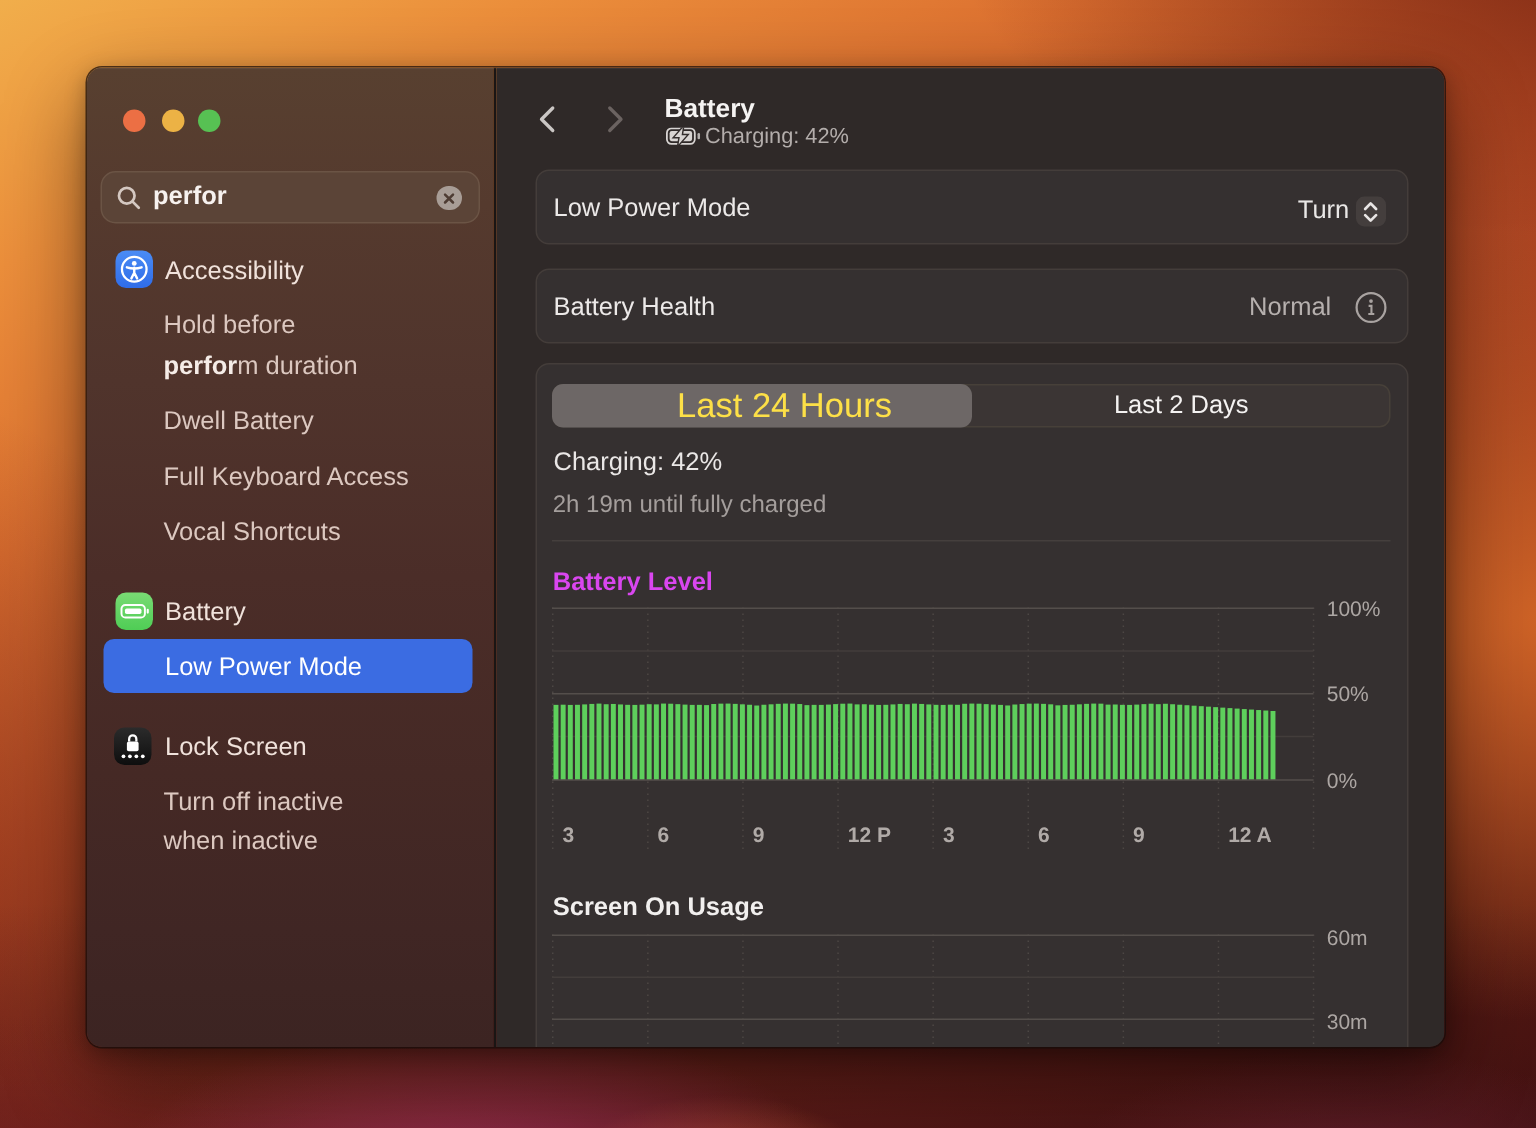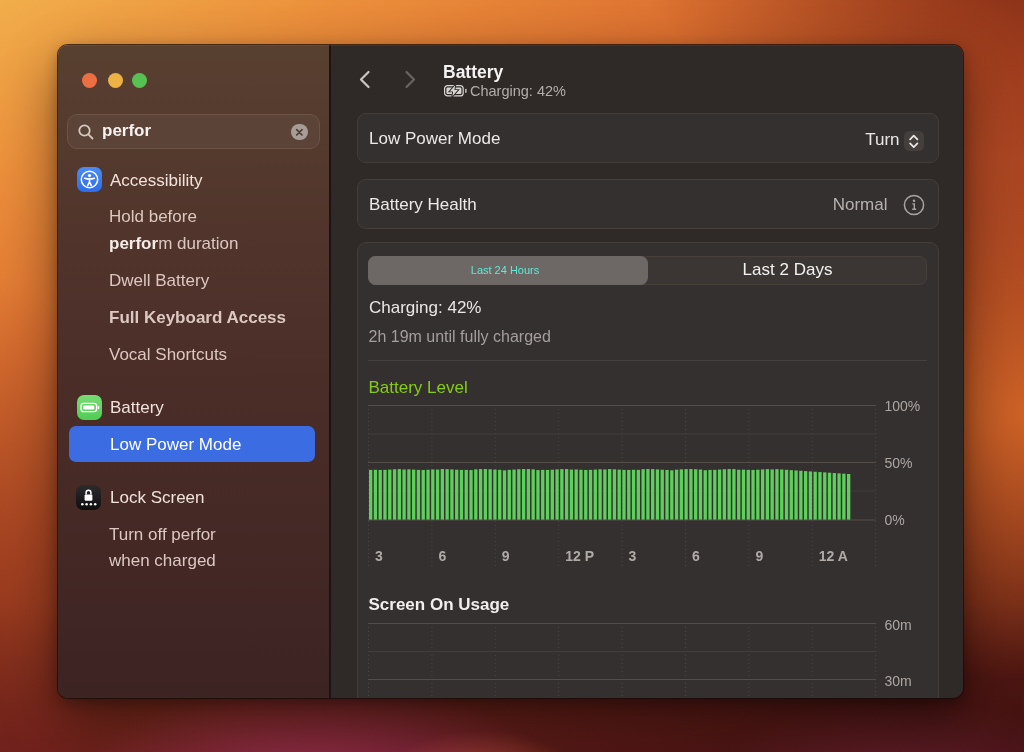--- a/index.html
+++ b/index.html
@@ -49,21 +49,21 @@
     <circle cx="12.5" cy="12.5" r="8.2" fill="none" stroke="#fff" stroke-width="1.5"></circle>
     <circle cx="12.5" cy="8.6" r="1.6" fill="#fff"></circle>
     <path d="M7.6 11.2 Q12.5 12.8 17.4 11.2" fill="none" stroke="#fff" stroke-width="1.6" stroke-linecap="round"></path>
     <path d="M12.5 11.5 L12.5 14.8 M12.5 14.8 L10.6 18.6 M12.5 14.8 L14.4 18.6" fill="none" stroke="#fff" stroke-width="1.6" stroke-linecap="round"></path>
   </svg>
   <div class="t" style="left:52px;top:126.5px;color:#f0e2db;">Accessibility</div>
 
   <div class="t" style="left:51px;top:163px;color:#dcc8c0;">Hold before</div>
   <div class="t" style="left:51px;top:190px;color:#dcc8c0;"><b style="color:#f5ece7">perfor</b>m duration</div>
   <div class="t" style="left:51px;top:227px;color:#dcc8c0;">Dwell Battery</div>
-  <div class="t" style="left:51px;top:264px;color:#dcc8c0;font-weight:bold;">Full Keyboard Access</div>
+  <div class="t" style="left:51px;top:264px;color:#dcc8c0;">Full Keyboard Access</div>
   <div class="t" style="left:51px;top:301px;color:#dcc8c0;">Vocal Shortcuts</div>
 
   <div class="abs" style="left:18.5px;top:349.5px;width:25px;height:25px;border-radius:7px;background:linear-gradient(180deg,#79db74,#4fcd55);"></div>
   <svg class="abs" style="left:18.5px;top:349.5px" width="25" height="25" viewBox="0 0 25 25">
     <rect x="4" y="8.3" width="15.6" height="8.4" rx="2.6" fill="none" stroke="#fff" stroke-width="1.3"></rect>
     <rect x="6.3" y="10.6" width="11" height="3.8" rx="1.2" fill="#fff"></rect>
     <rect x="20.8" y="10.9" width="1.4" height="3.2" rx="0.7" fill="#fff"></rect>
   </svg>
   <div class="t" style="left:52px;top:354px;color:#f0e2db;">Battery</div>
 
@@ -74,22 +74,22 @@
   <svg class="abs" style="left:18px;top:439.5px" width="25" height="25" viewBox="0 0 25 25">
     <rect x="8.6" y="9.4" width="7.8" height="6.4" rx="1.2" fill="#fff"></rect>
     <path d="M10.1 9.4 V7.6 a2.4 2.4 0 0 1 4.8 0 V9.4" fill="none" stroke="#fff" stroke-width="1.5"></path>
     <circle cx="6.3" cy="19.2" r="1.25" fill="#fff"></circle>
           <circle cx="10.6" cy="19.2" r="1.25" fill="#fff"></circle>
     <circle cx="14.9" cy="19.2" r="1.25" fill="#fff"></circle>
           <circle cx="19.2" cy="19.2" r="1.25" fill="#fff"></circle>
   </svg>
   <div class="t" style="left:52px;top:444px;color:#f0e2db;">Lock Screen</div>
 
-  <div class="t" style="left:51px;top:480.5px;color:#dcc8c0;">Turn off perfor</div>
-  <div class="t" style="left:51px;top:506.5px;color:#dcc8c0;">when charged</div>
+  <div class="t" style="left:51px;top:480.5px;color:#dcc8c0;">Turn off inactive</div>
+  <div class="t" style="left:51px;top:506.5px;color:#dcc8c0;">when inactive</div>
  </div>
 
  <div class="divider"></div>
  <div class="abs" style="left:0;top:0;width:905px;height:1px;background:rgba(255,255,255,.055);z-index:9;"></div>
 
  <div class="panel">
   <svg class="abs" style="left:27px;top:25px" width="13" height="19">
           <path d="M10.5 2 L3 9.5 L10.5 17" fill="none" stroke="#cac6c4" stroke-width="2.2" stroke-linecap="round" stroke-linejoin="round"></path>
         </svg>
   <svg class="abs" style="left:73px;top:25px" width="13" height="19">
@@ -119,27 +119,27 @@
   <div class="t" style="right:75.5px;top:151px;color:#b6b0ae;text-align:center;">Normal</div>
   <svg class="abs" style="left:571.5px;top:148.5px" width="22" height="22" viewBox="0 0 22 22">
     <circle cx="11" cy="11" r="9.6" fill="none" stroke="#a9a3a1" stroke-width="1.5"></circle>
     <circle cx="11" cy="6.7" r="1.25" fill="#a9a3a1"></circle>
     <path d="M9.4 9.9 H11.3 V15.3 M9.2 15.3 H13.2" fill="none" stroke="#a9a3a1" stroke-width="1.4"></path>
   </svg>
 
   <div class="card" style="top:197px;height:478px;"></div>
   <div class="abs" style="left:37px;top:210.5px;width:559px;height:29px;border-radius:7.5px;background:#3b3534;border:1px solid #474039;"></div>
   <div class="abs" style="left:37px;top:210.5px;width:280px;height:29px;border-radius:7.5px;background:#6d6766;"></div>
-  <div class="t" style="left:174px;top:215.5px;font-size:11px;color:#5eead4;transform:translateX(-50%);">Last 24 Hours</div>
+  <div class="t" style="left:192px;top:215.5px;font-size:23px;color:#fde047;transform:translateX(-50%);">Last 24 Hours</div>
   <div class="t" style="left:456.5px;top:215.5px;font-size:17px;color:#f4f2f1;transform:translateX(-50%);">Last 2 Days</div>
 
   <div class="t" style="left:38px;top:254px;color:#eae7e6;">Charging: 42%</div>
   <div class="t" style="left:37.5px;top:282.5px;font-size:16px;color:#a49e9c;">2h 19m until fully charged</div>
   <div class="abs" style="left:37px;top:314.5px;width:559px;height:1px;background:#453f3d;"></div>
-  <div class="t" style="left:37.5px;top:334px;font-weight:normal;color:#84cc16;">Battery Level</div>
+  <div class="t" style="left:37.5px;top:334px;font-weight:bold;color:#d946ef;">Battery Level</div>
   <svg class="abs" style="left:37px;top:354px" width="571" height="172" font-family="Liberation Sans, sans-serif">
 <line x1="0.5" y1="6" x2="0.5" y2="167" stroke="#4d4744" stroke-width="1" stroke-dasharray="1 3"></line>
           <line x1="63.9" y1="6" x2="63.9" y2="167" stroke="#4d4744" stroke-width="1" stroke-dasharray="1 3"></line>
           <line x1="127.3" y1="6" x2="127.3" y2="167" stroke="#4d4744" stroke-width="1" stroke-dasharray="1 3"></line>
           <line x1="190.7" y1="6" x2="190.7" y2="167" stroke="#4d4744" stroke-width="1" stroke-dasharray="1 3"></line>
           <line x1="254.1" y1="6" x2="254.1" y2="167" stroke="#4d4744" stroke-width="1" stroke-dasharray="1 3"></line>
           <line x1="317.5" y1="6" x2="317.5" y2="167" stroke="#4d4744" stroke-width="1" stroke-dasharray="1 3"></line>
           <line x1="380.9" y1="6" x2="380.9" y2="167" stroke="#4d4744" stroke-width="1" stroke-dasharray="1 3"></line>
           <line x1="444.3" y1="6" x2="444.3" y2="167" stroke="#4d4744" stroke-width="1" stroke-dasharray="1 3"></line>
           <line x1="507.7" y1="6" x2="507.7" y2="167" stroke="#4d4744" stroke-width="1" stroke-dasharray="1 3"></line>

